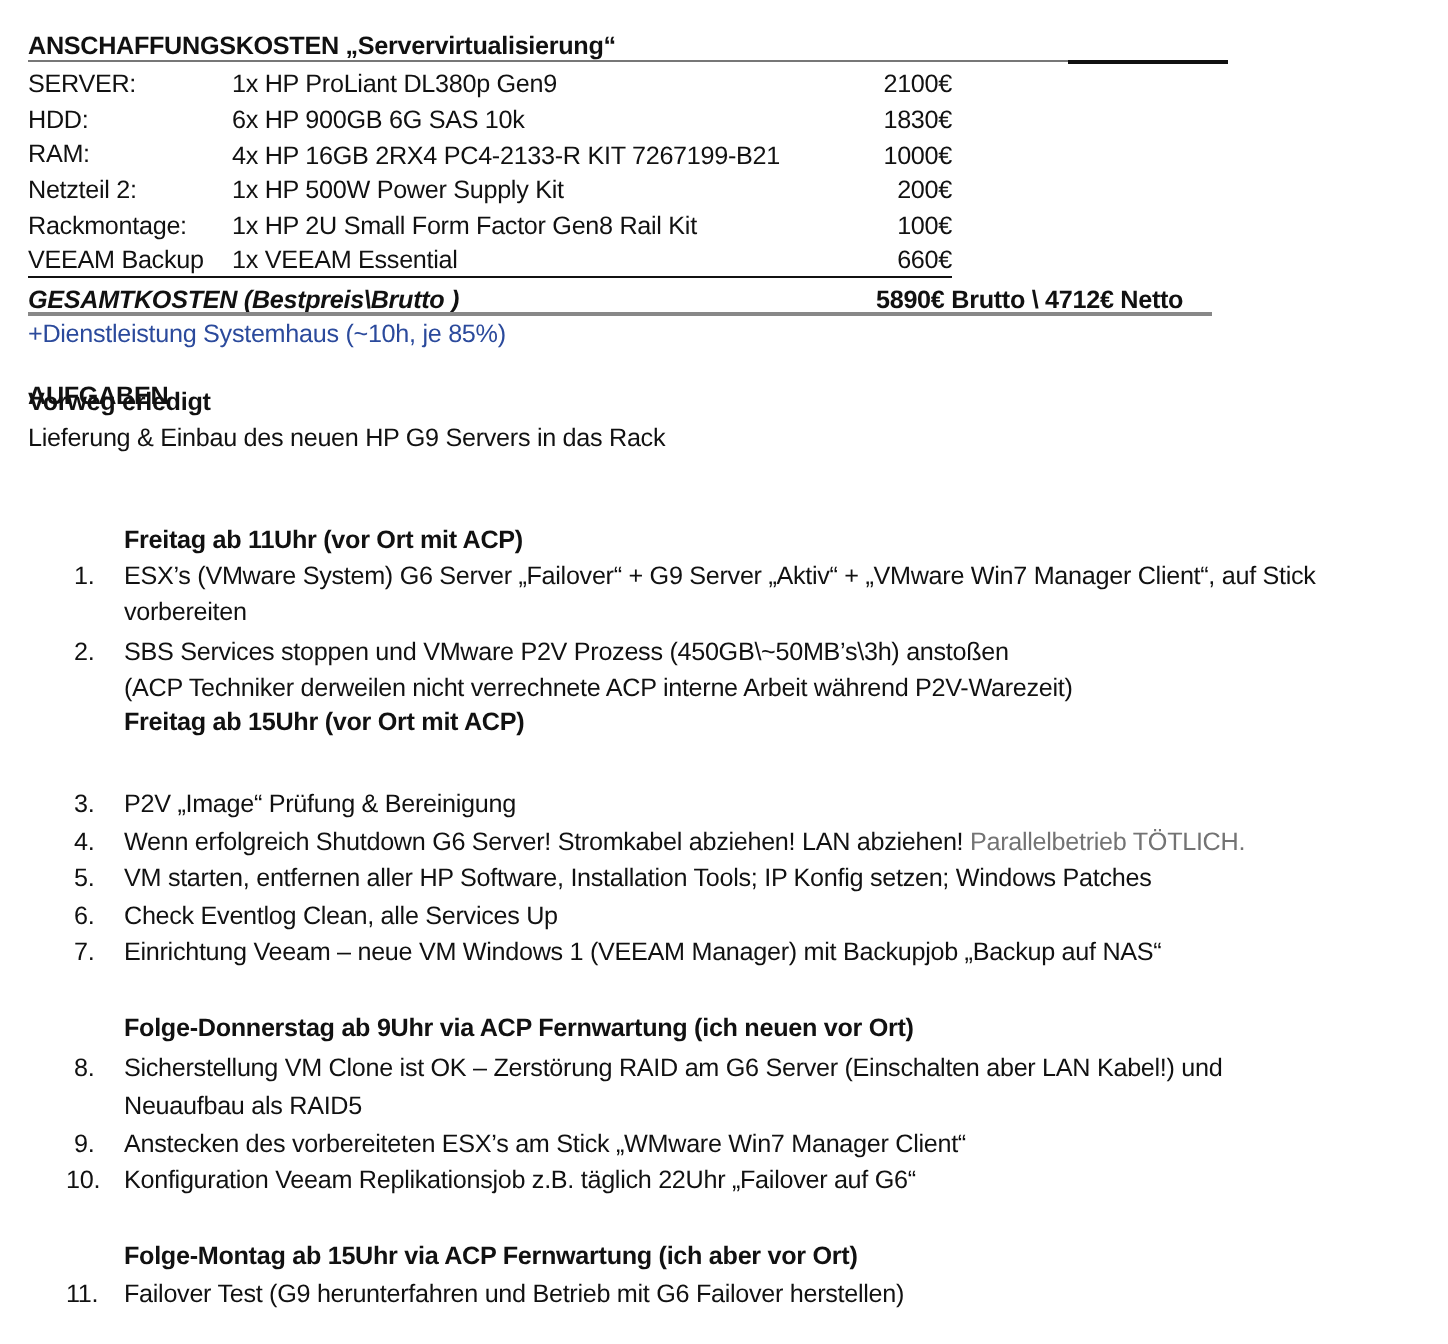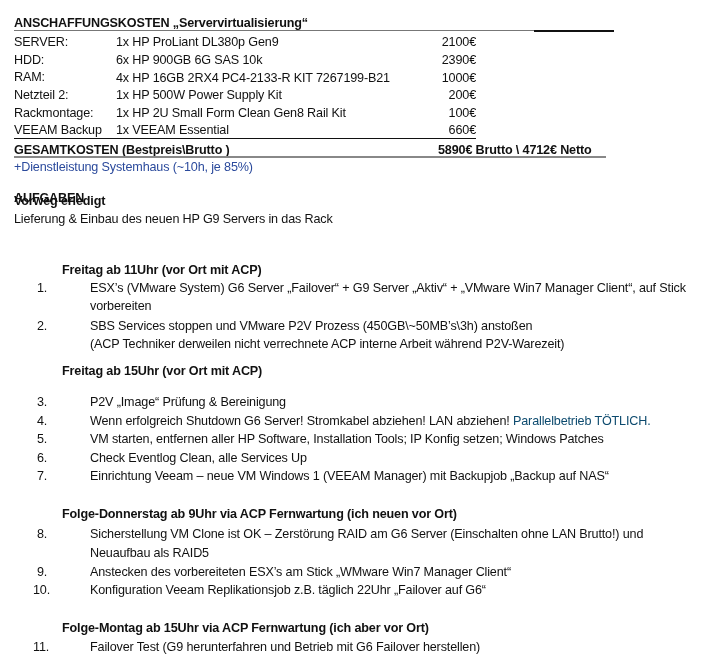--- a/index.html
+++ b/index.html
@@ -7,61 +7,61 @@
          font-family:"Liberation Sans", sans-serif; font-size:12.6px; color:#111; letter-spacing:-0.15px; }
   .abs { position:absolute; white-space:nowrap; line-height:18px; }
   .b { font-weight:bold; }
   .title { left:14px; top:14px; }
   .title-rule { position:absolute; left:14px; top:30px; width:600px; height:1px; background:#777; }
   .title-rule-right { position:absolute; left:534px; top:30px; width:80px; height:2px; background:#111; }
   .lbl { left:14px; }
   .desc { left:116px; }
   .price { left:420px; width:56px; text-align:right; }
   .rule1 { position:absolute; left:14px; top:138px; width:462px; height:1px; background:#111; }
-  .totlbl { left:14px; top:141px; }
+  .totlbl { left:14px; top:141px;font-style:italic; }
   .totval { left:438px; top:141px; }
   .rule2 { position:absolute; left:14px; top:156px; width:592px; height:2px; background:#888; }
   .service { left:14px; top:158px; color:#2b4a9c; }
   .h { left:14px; }
   .sub { left:62px; }
   .num { left:37px; }
-  .item { left:62px;margin-left:28px; }
-  .red { color:#0c4a6e; }
+  .item { left:62px; }
+  .red { color:#737373; }
 </style>
 </head>
 <body>
 
 <div class="abs title b">ANSCHAFFUNGSKOSTEN „Servervirtualisierung“</div>
 <div class="title-rule"></div>
 <div class="title-rule-right"></div>
 
 <div>
   <div>
     <div class="abs lbl" style="top:33px">SERVER:</div>
     <div class="abs desc" style="top:33px">1x HP ProLiant DL380p Gen9</div>
     <div class="abs price" style="top:33px">2100€</div>
   </div>
   <div>
     <div class="abs lbl" style="top:51px">HDD:</div>
     <div class="abs desc" style="top:51px">6x HP 900GB 6G SAS 10k</div>
-    <div class="abs price" style="top:51px">2390€</div>
+    <div class="abs price" style="top:51px">1830€</div>
   </div>
   <div>
     <div class="abs lbl" style="top:68px">RAM:</div>
     <div class="abs desc" style="top:69px">4x HP 16GB 2RX4 PC4-2133-R KIT 7267199-B21</div>
     <div class="abs price" style="top:69px">1000€</div>
   </div>
   <div>
     <div class="abs lbl" style="top:86px">Netzteil 2:</div>
     <div class="abs desc" style="top:86px">1x HP 500W Power Supply Kit</div>
     <div class="abs price" style="top:86px">200€</div>
   </div>
   <div>
     <div class="abs lbl" style="top:104px">Rackmontage:</div>
-    <div class="abs desc" style="top:104px">1x HP 2U Small Form Clean Gen8 Rail Kit</div>
+    <div class="abs desc" style="top:104px">1x HP 2U Small Form Factor Gen8 Rail Kit</div>
     <div class="abs price" style="top:104px">100€</div>
   </div>
   <div>
     <div class="abs lbl" style="top:121px">VEEAM Backup</div>
     <div class="abs desc" style="top:121px">1x VEEAM Essential</div>
     <div class="abs price" style="top:121px">660€</div>
   </div>
   <div class="rule1"></div>
   <div class="abs totlbl b">GESAMTKOSTEN (Bestpreis\Brutto )</div>
   <div class="abs totval b">5890€ Brutto \ 4712€ Netto</div>
@@ -81,21 +81,21 @@
     <div class="abs item" style="top:297px">vorbereiten</div>
   </div>
   <div>
     <div class="abs num" style="top:317px">2.</div>
     <div class="abs item" style="top:317px">SBS Services stoppen und VMware P2V Prozess (450GB\~50MB’s\3h) anstoßen</div>
     <div class="abs item" style="top:335px">(ACP Techniker derweilen nicht verrechnete ACP interne Arbeit während P2V-Warezeit)</div>
   </div>
 </div>
 
 <div>
-  <div class="abs sub b" style="top:362px">Freitag ab 15Uhr (vor Ort mit ACP)</div>
+  <div class="abs sub b" style="top:352px">Freitag ab 15Uhr (vor Ort mit ACP)</div>
   <div>
     <div class="abs num" style="top:393px">3.</div>
     <div class="abs item" style="top:393px">P2V „Image“ Prüfung &amp; Bereinigung</div>
   </div>
   <div>
     <div class="abs num" style="top:412px">4.</div>
     <div class="abs item" style="top:412px"><span>Wenn erfolgreich Shutdown G6 Server! Stromkabel abziehen! LAN abziehen! </span><span class="red">Parallelbetrieb TÖTLICH.</span></div>
   </div>
   <div>
     <div class="abs num" style="top:430px">5.</div>
@@ -108,21 +108,21 @@
   <div>
     <div class="abs num" style="top:467px">7.</div>
     <div class="abs item" style="top:467px">Einrichtung Veeam – neue VM Windows 1 (VEEAM Manager) mit Backupjob „Backup auf NAS“</div>
   </div>
 </div>
 
 <div>
   <div class="abs sub b" style="top:505px">Folge-Donnerstag ab 9Uhr via ACP Fernwartung (ich neuen vor Ort)</div>
   <div>
     <div class="abs num" style="top:525px">8.</div>
-    <div class="abs item" style="top:525px">Sicherstellung VM Clone ist OK – Zerstörung RAID am G6 Server (Einschalten ohne LAN Brutto!) und</div>
+    <div class="abs item" style="top:525px">Sicherstellung VM Clone ist OK – Zerstörung RAID am G6 Server (Einschalten aber LAN Kabel!) und</div>
     <div class="abs item" style="top:544px">Neuaufbau als RAID5</div>
   </div>
   <div>
     <div class="abs num" style="top:563px">9.</div>
     <div class="abs item" style="top:563px">Anstecken des vorbereiteten ESX’s am Stick „WMware Win7 Manager Client“</div>
   </div>
   <div>
     <div class="abs num" style="top:581px; left:33px">10.</div>
     <div class="abs item" style="top:581px">Konfiguration Veeam Replikationsjob z.B. täglich 22Uhr „Failover auf G6“</div>
   </div>

